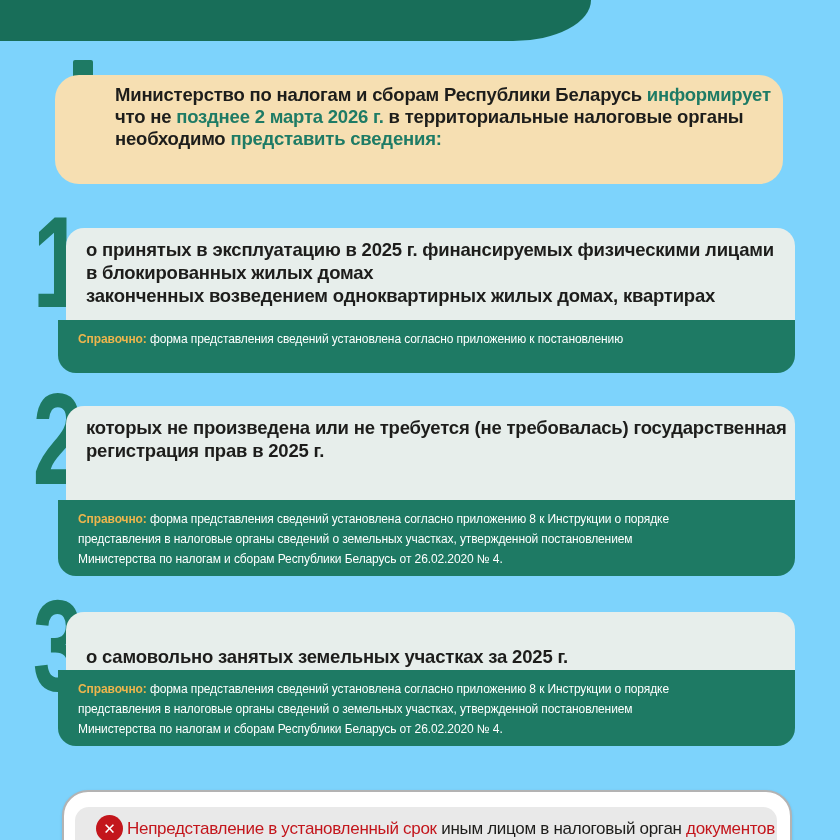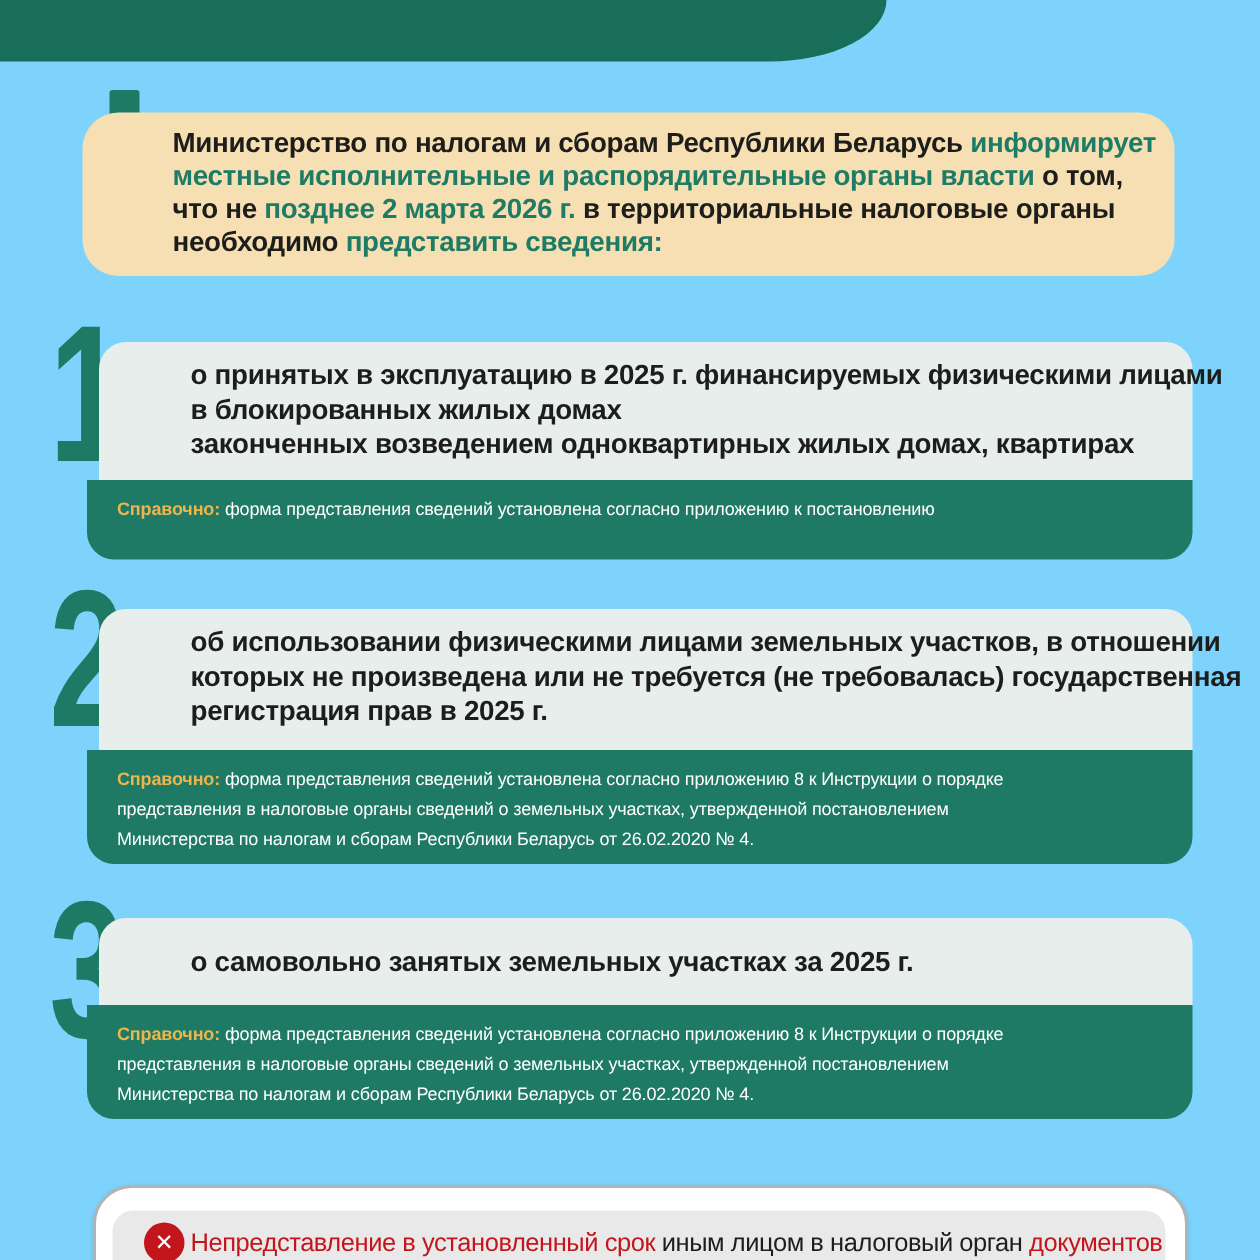--- a/index.html
+++ b/index.html
@@ -36,21 +36,21 @@
 
   
   .num{position:absolute;left:22px;width:72px;text-align:center;color:var(--teal);
        font-size:130px;font-weight:bold;line-height:1;transform:scaleX(0.70);
        transform-origin:center top;}
 
   
   .body-box{position:absolute;left:66px;width:729px;background:var(--light);
             border-radius:18px 18px 0 0;box-sizing:border-box;padding:10px 20px 0 20px;}
   .body-box .tline{font-size:18.5px;font-weight:bold;color:var(--ink);line-height:23px;
-                   letter-spacing:-0.2px;white-space:nowrap;margin-left:41px;}
+                   letter-spacing:-0.2px;white-space:nowrap;}
 
   
   .ref-box{position:absolute;left:58px;width:737px;background:var(--teal);
            border-radius:0 0 18px 18px;box-sizing:border-box;padding:9px 20px 0 20px;}
   .ref-box .tline{font-size:12px;line-height:20px;letter-spacing:-0.1px;white-space:nowrap;}
 
   .c-dark{color:var(--ink);}
   .c-teal{color:var(--teal-text);}
   .c-gold{color:var(--gold);font-weight:bold;}
   .c-white{color:#fff;}
@@ -76,49 +76,47 @@
   <div class="band"></div>
 
   <div class="excl">
     <div class="bar"></div>
     <div class="dot"></div>
   </div>
 
   <div class="note-box"></div>
   <div class="note-text">
       <div class="tline"><span class="c-dark">Министерство по налогам и сборам Республики Беларусь </span><span class="c-teal">информирует</span></div>
-      <div class="tline"><span class="c-teal">местные исполнительные и распорядительные органы власти</span><span class="c-dark"> о том,</span></div>
       <div class="tline"><span class="c-dark">что не </span><span class="c-teal">позднее 2 марта 2026 г.</span><span class="c-dark"> в территориальные налоговые органы</span></div>
       <div class="tline"><span class="c-dark">необходимо </span><span class="c-teal">представить сведения:</span></div>
     </div>
 
   <div class="num" style="top:197px;">1</div>
   <div class="body-box" style="top:228px;height:92px;">
       <div class="tline">о принятых в эксплуатацию в 2025 г. финансируемых физическими лицами</div>
       <div class="tline">в блокированных жилых домах</div>
       <div class="tline">законченных возведением одноквартирных жилых домах, квартирах</div>
     </div>
   <div class="ref-box" style="top:320px;height:53px;">
       <div class="tline"><span class="c-gold">Справочно:</span><span class="c-white"> форма представления сведений установлена согласно приложению к постановлению</span></div>
     </div>
 
   <div class="num" style="top:374px;">2</div>
   <div class="body-box" style="top:406px;height:94px;">
-      <div class="tline">об использовании физическими лицами земельных участков, в отношении</div>
       <div class="tline">которых не произведена или не требуется (не требовалась) государственная</div>
       <div class="tline">регистрация прав в 2025 г.</div>
     </div>
   <div class="ref-box" style="top:500px;height:76px;">
       <div class="tline"><span class="c-gold">Справочно:</span><span class="c-white"> форма представления сведений установлена согласно приложению 8 к Инструкции о порядке</span></div>
       <div class="tline"><span class="c-white">представления в налоговые органы сведений о земельных участках, утвержденной постановлением</span></div>
       <div class="tline"><span class="c-white">Министерства по налогам и сборам Республики Беларусь от 26.02.2020 № 4.</span></div>
     </div>
 
   <div class="num" style="top:581px;">3</div>
-  <div class="body-box" style="top:612px;height:58px;padding-top:17px;">
+  <div class="body-box" style="top:612px;height:58px;padding-top:33px;">
       <div class="tline">о самовольно занятых земельных участках за 2025 г.</div>
     </div>
   <div class="ref-box" style="top:670px;height:76px;">
       <div class="tline"><span class="c-gold">Справочно:</span><span class="c-white"> форма представления сведений установлена согласно приложению 8 к Инструкции о порядке</span></div>
       <div class="tline"><span class="c-white">представления в налоговые органы сведений о земельных участках, утвержденной постановлением</span></div>
       <div class="tline"><span class="c-white">Министерства по налогам и сборам Республики Беларусь от 26.02.2020 № 4.</span></div>
     </div>
 
   <div class="warn-card">
     <div class="warn-panel">

